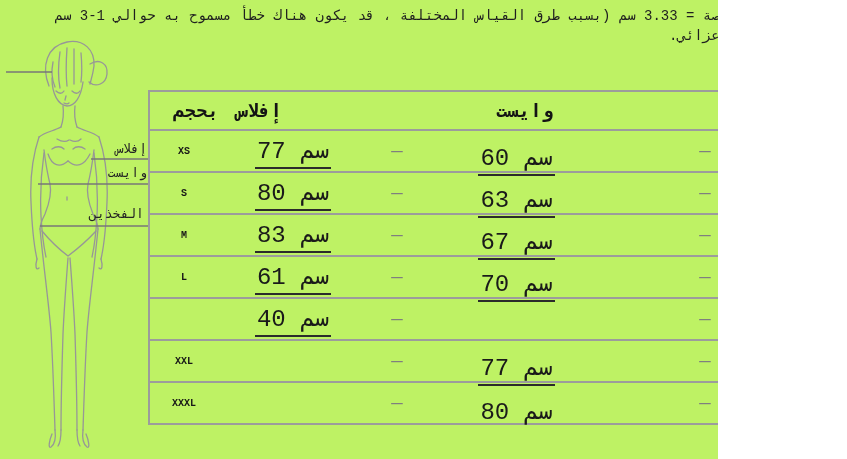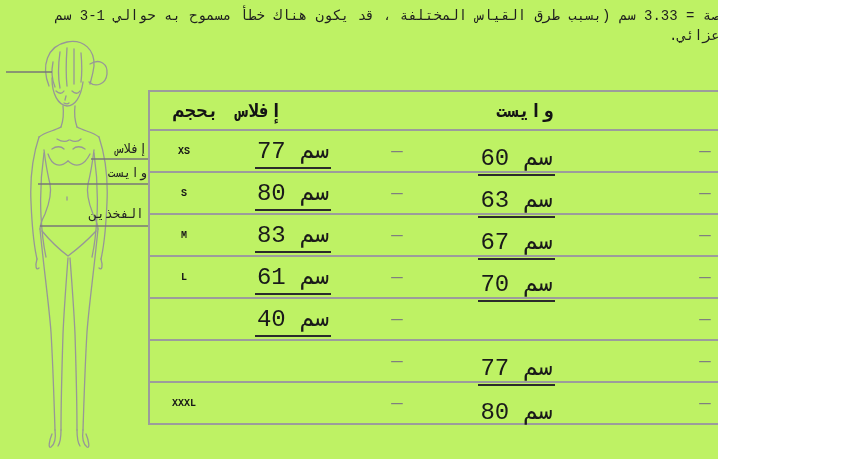--- a/index.html
+++ b/index.html
@@ -179,20 +179,21 @@
 
     <div class="trow">
       <div class="cell c-bust">
           <span class="val u">40 سم</span>
         </div>
       <div class="cell c-d1 dash">—</div>
       <div class="cell c-d2 dash">—</div>
     </div>
 
     <div class="trow">
+      <div class="cell c-size">XXL</div>
       <div class="cell c-d1 dash">—</div>
       <div class="cell c-waist">
           <span class="val u">77 سم</span>
         </div>
       <div class="cell c-d2 dash">—</div>
     </div>
 
     <div class="trow">
       <div class="cell c-size">XXXL</div>
       <div class="cell c-d1 dash">—</div>

